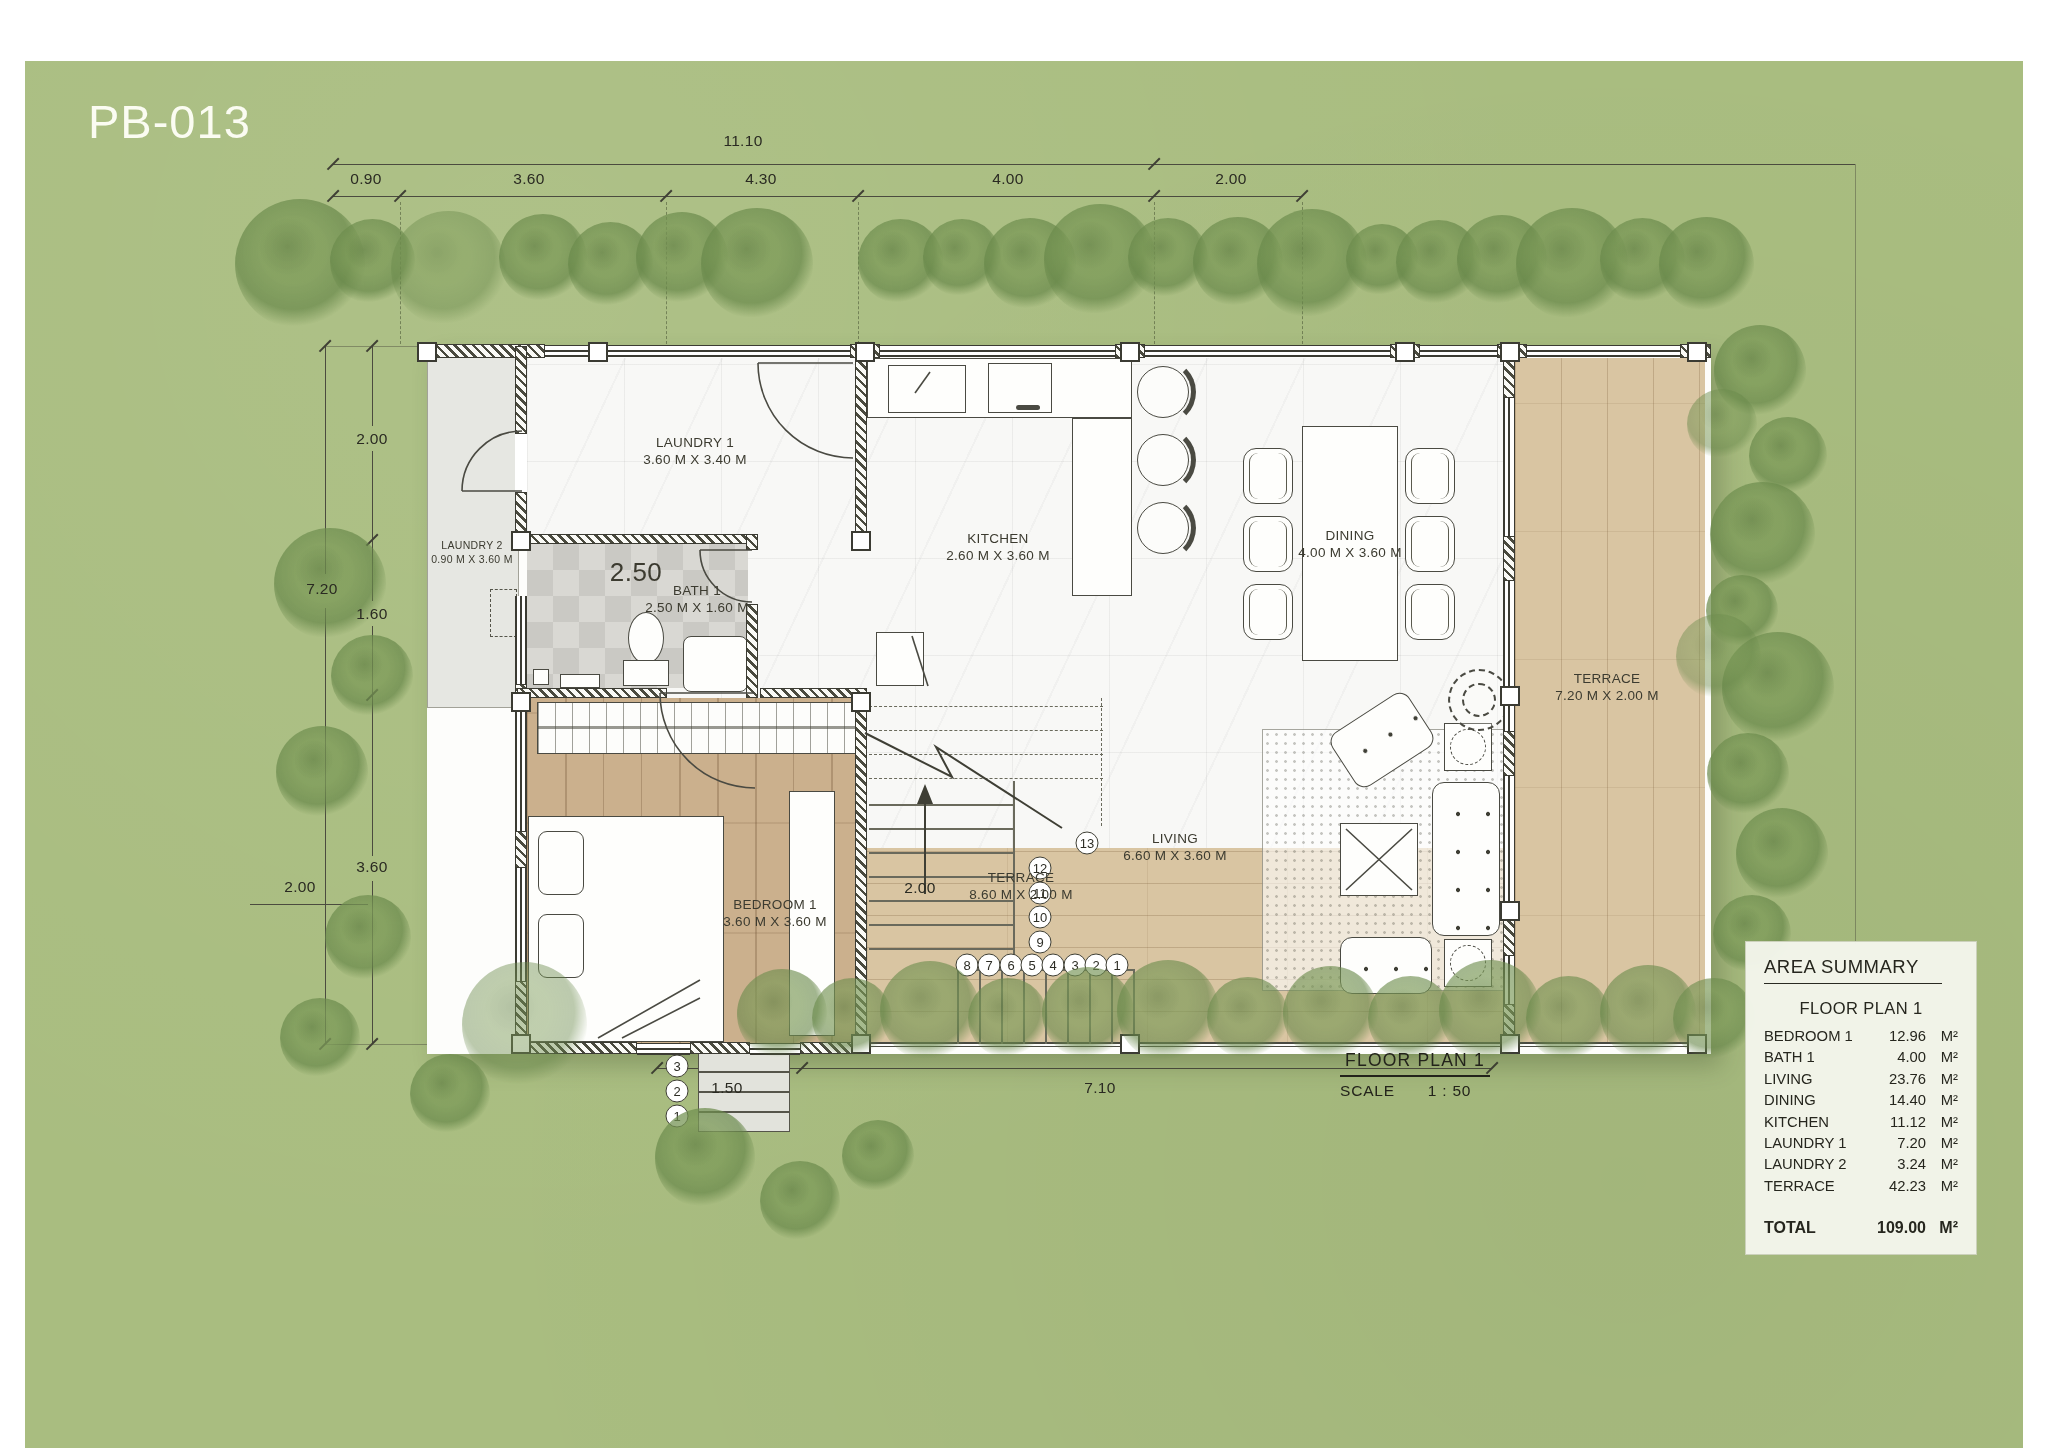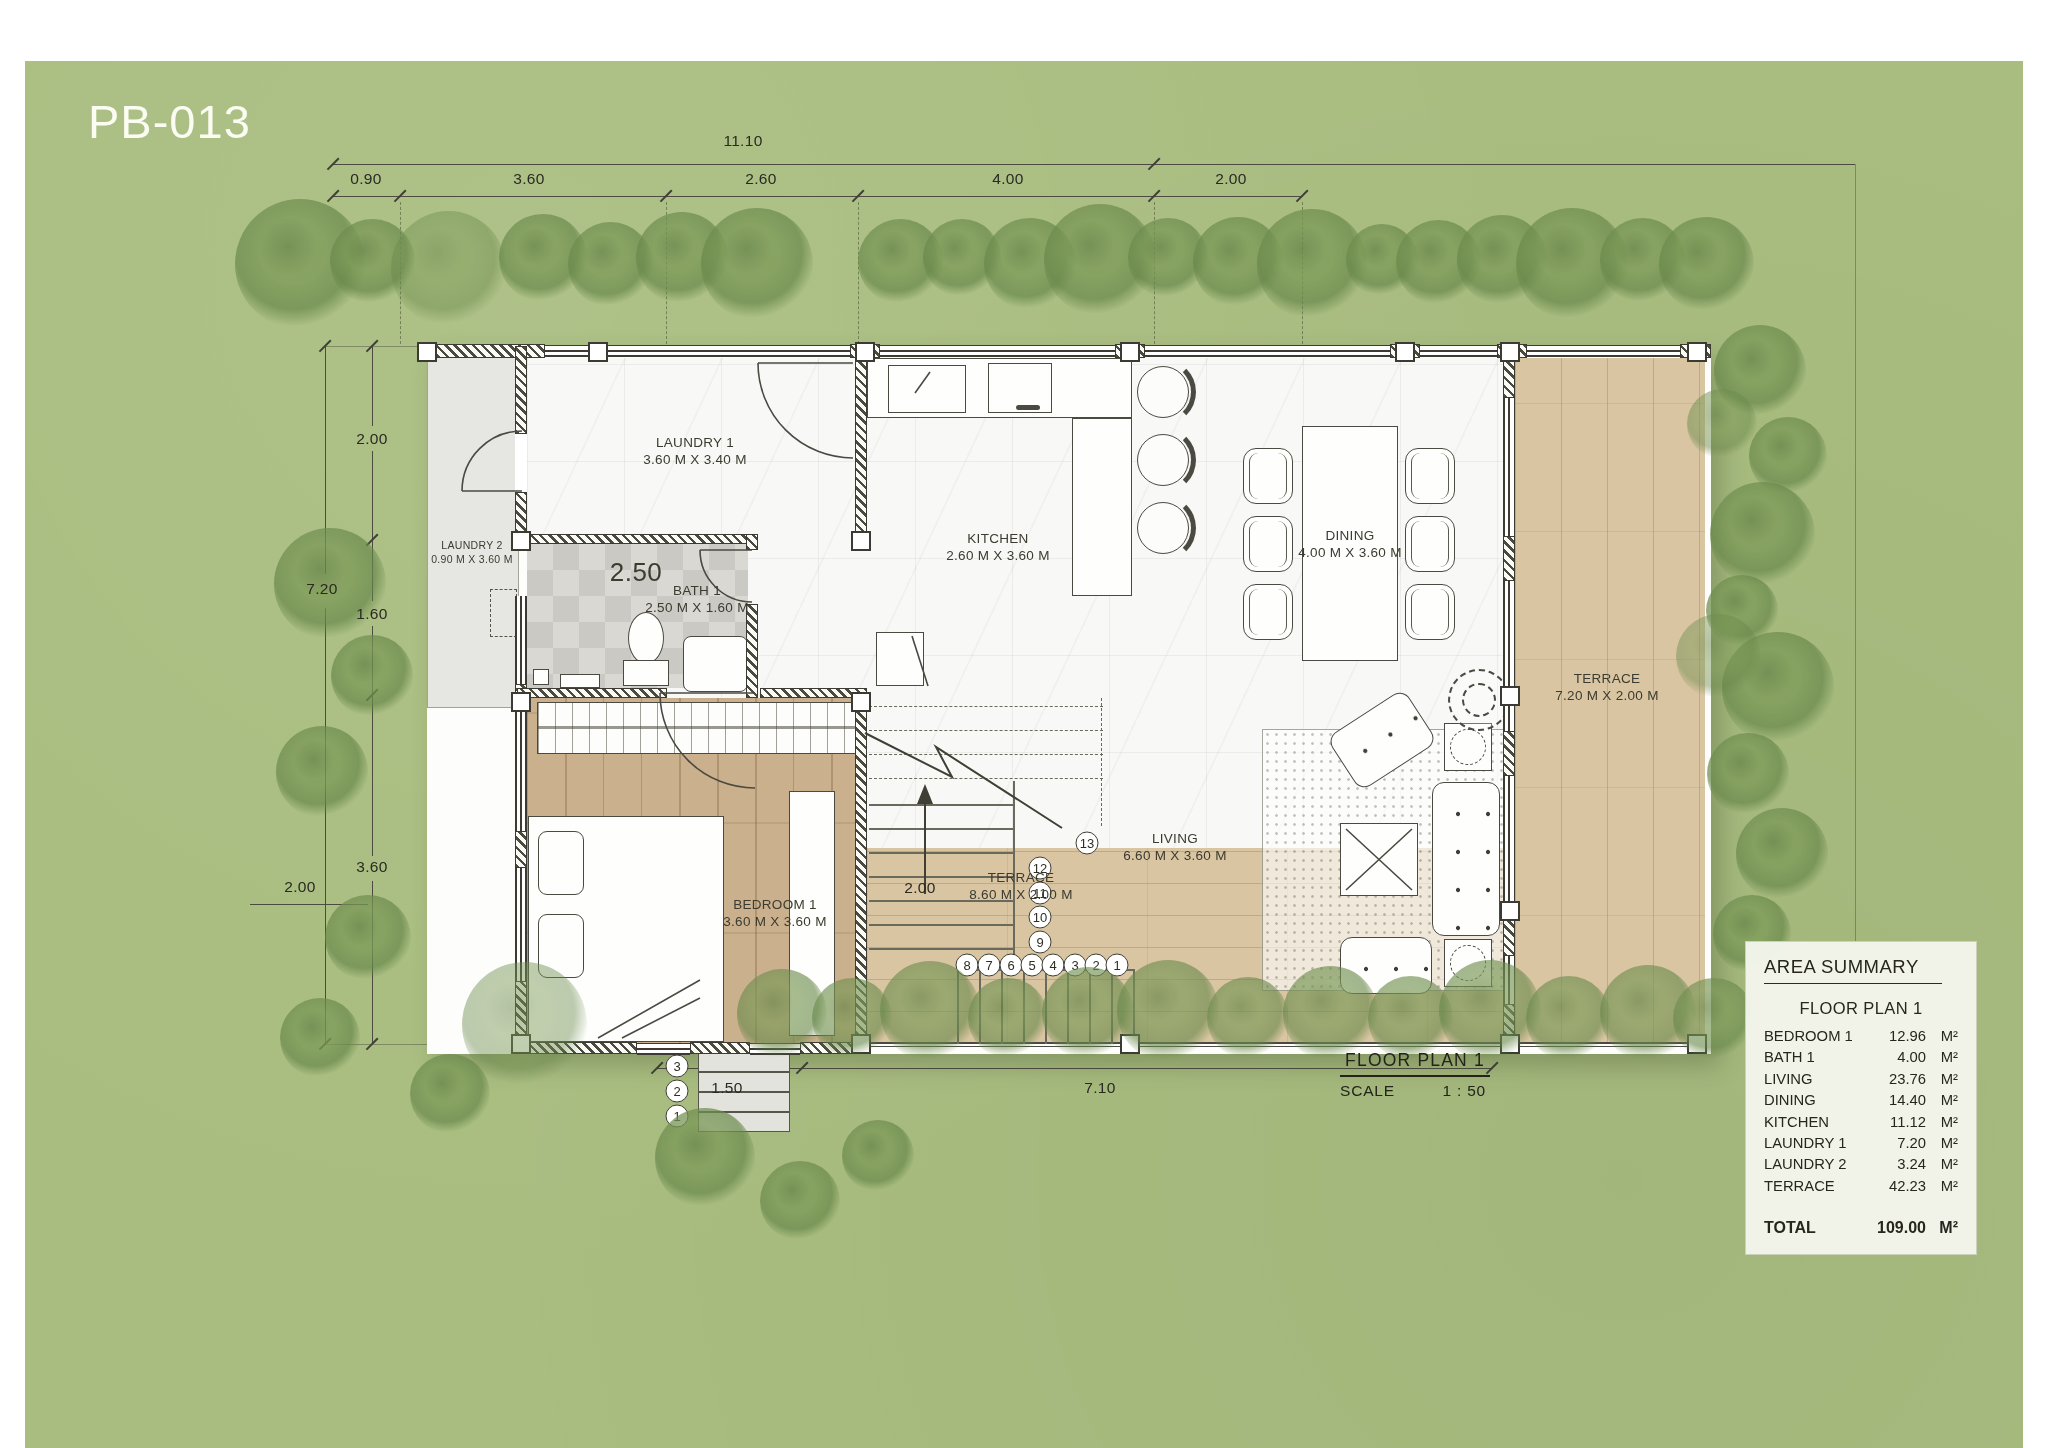--- a/index.html
+++ b/index.html
@@ -101,36 +101,36 @@
   .arow .au{width:32px;text-align:right;}
   .atotal{display:flex;font-size:16px;font-weight:bold;margin-top:20px;line-height:22px;}
   .atotal .al{flex:1;}
   .atotal .av{width:62px;text-align:right;}
   .atotal .au{width:32px;text-align:right;}
   
   #footer{position:absolute;left:1340px;top:1014px;width:150px;z-index:10;color:#23231b;}
   #footer .fp{font-size:17.5px;letter-spacing:1.2px;text-align:center;padding-bottom:4px;border-bottom:2px solid #23231b;}
   #footer .fs{display:flex;font-size:15.5px;margin-top:5px;letter-spacing:.8px;}
   #footer .fs .sl{flex:1;text-align:left;}
-  #footer .fs .sv{flex:1;text-align:right;padding-right:4px;}
+  #footer .fs .sv{flex:1;text-align:center;padding-right:4px;}
   svg.overlay{position:absolute;left:0;top:0;z-index:7;pointer-events:none;}
 </style>
 </head>
 <body>
 
 <div id="canvas">
   <div id="garden"></div>
   <div id="gfx"></div>
 
   <div id="title">PB-013</div>
 
   <div class="dim" style="left:743px;top:105px;">11.10</div>
   <div class="dim" style="left:366px;top:143px;">0.90</div>
   <div class="dim" style="left:529px;top:143px;">3.60</div>
-  <div class="dim" style="left:761px;top:143px;">2.60</div>
+  <div class="dim" style="left:761px;top:143px;">4.30</div>
   <div class="dim" style="left:1008px;top:143px;">4.00</div>
   <div class="dim" style="left:1231px;top:143px;">2.00</div>
   <div class="dim" style="left:372px;top:403px;">2.00</div>
   <div class="dim" style="left:372px;top:578px;">1.60</div>
   <div class="dim" style="left:372px;top:831px;">3.60</div>
   <div class="dim" style="left:322px;top:553px;">7.20</div>
   <div class="dim" style="left:300px;top:851px;">2.00</div>
   <div class="dim" style="left:727px;top:1052px;">1.50</div>
   <div class="dim" style="left:1100px;top:1052px;">7.10</div>
   <div class="dim" style="left:920px;top:852px;">2.00</div>

